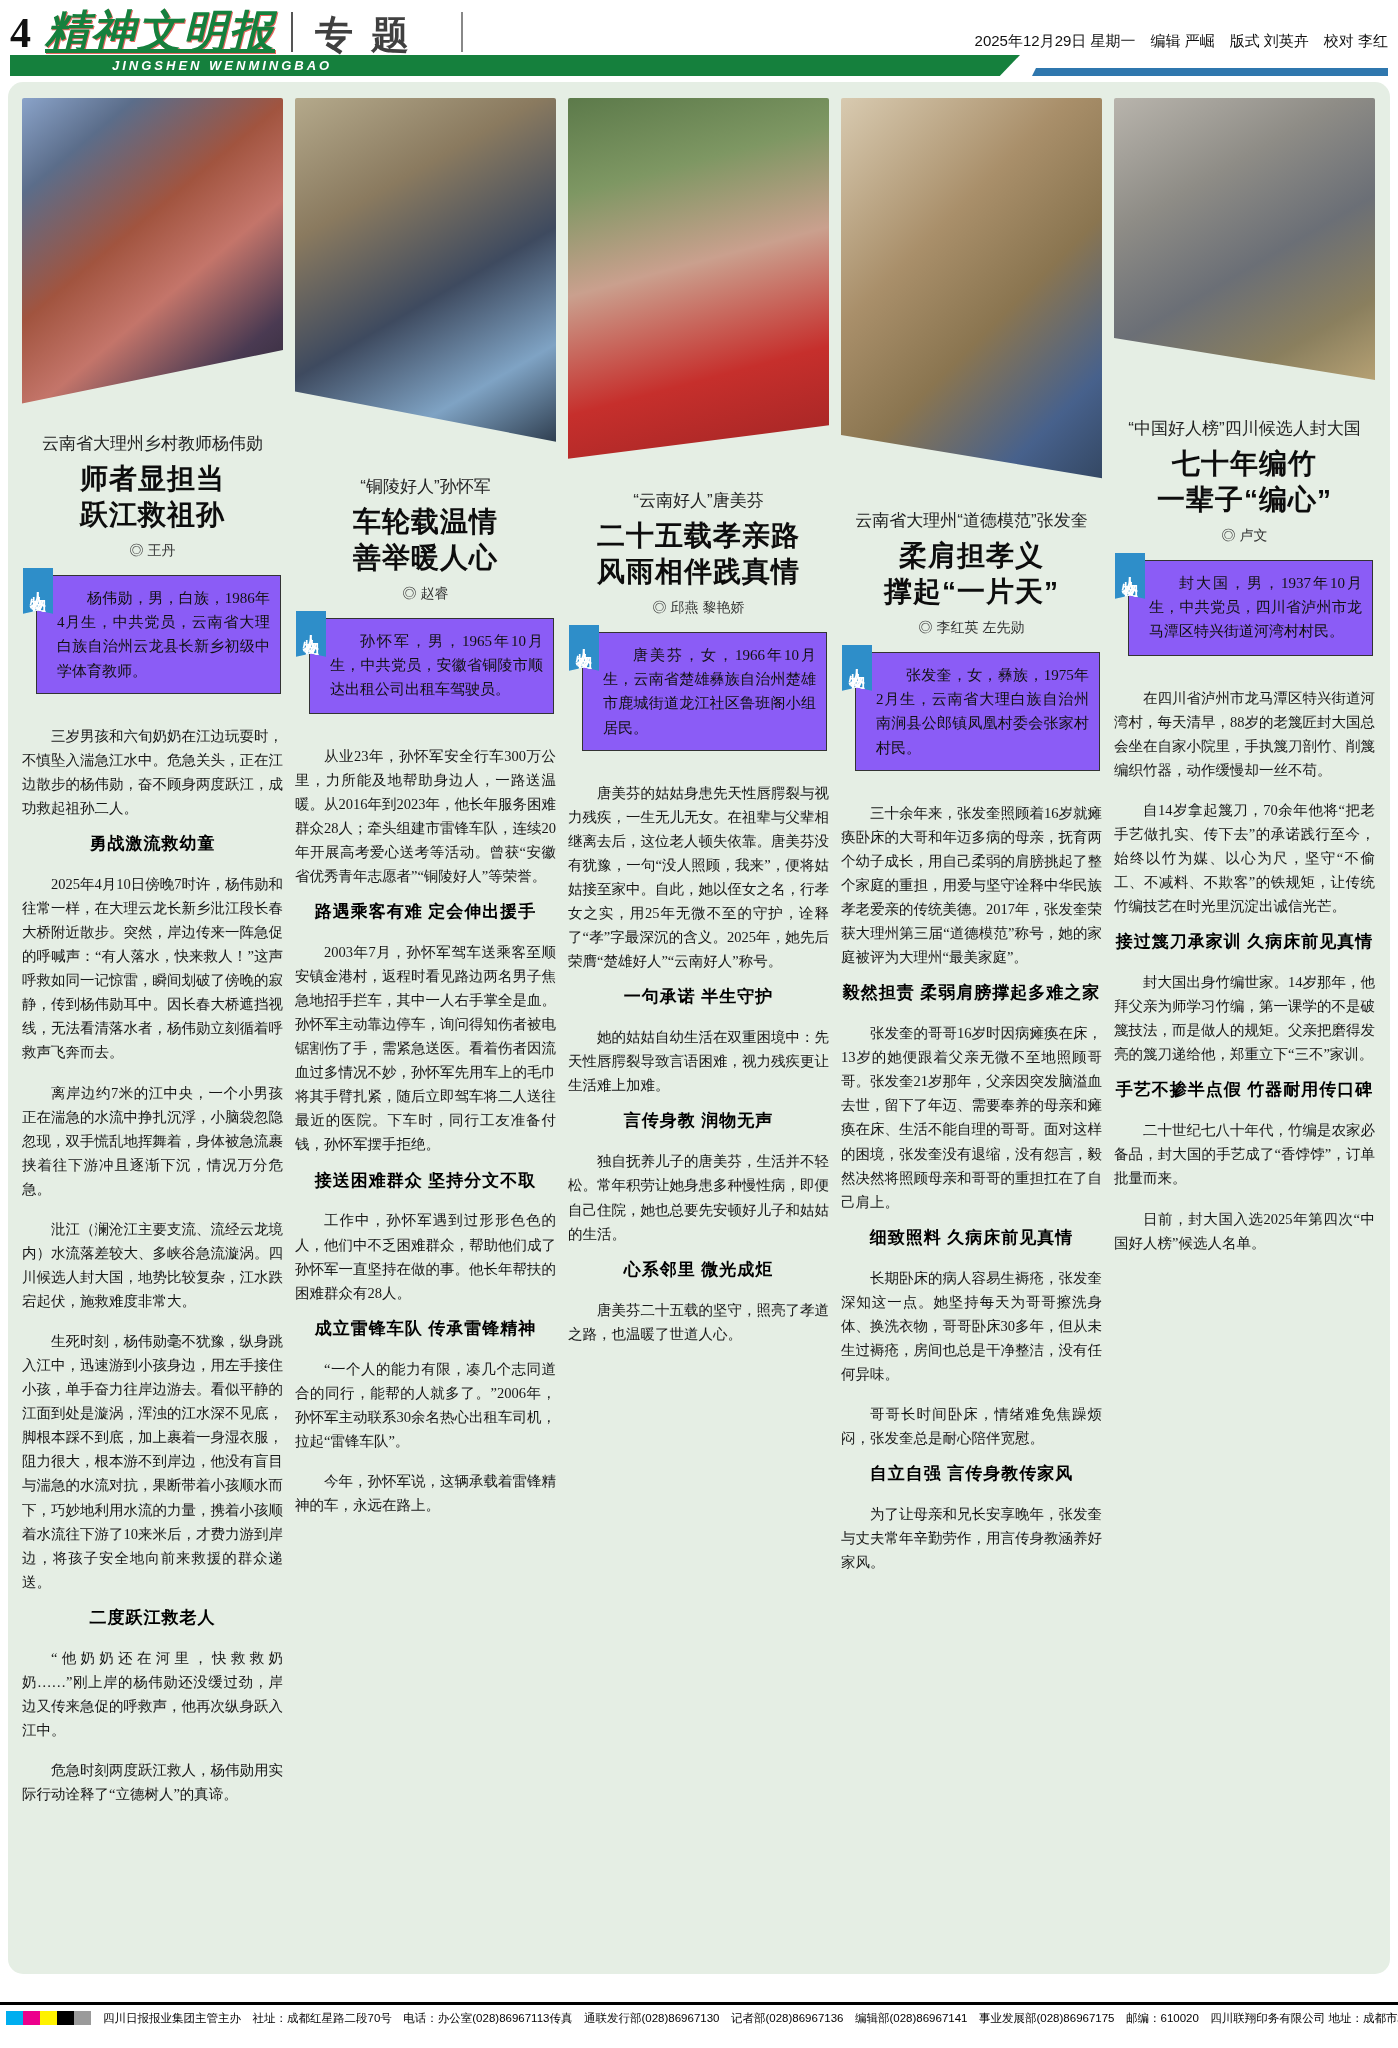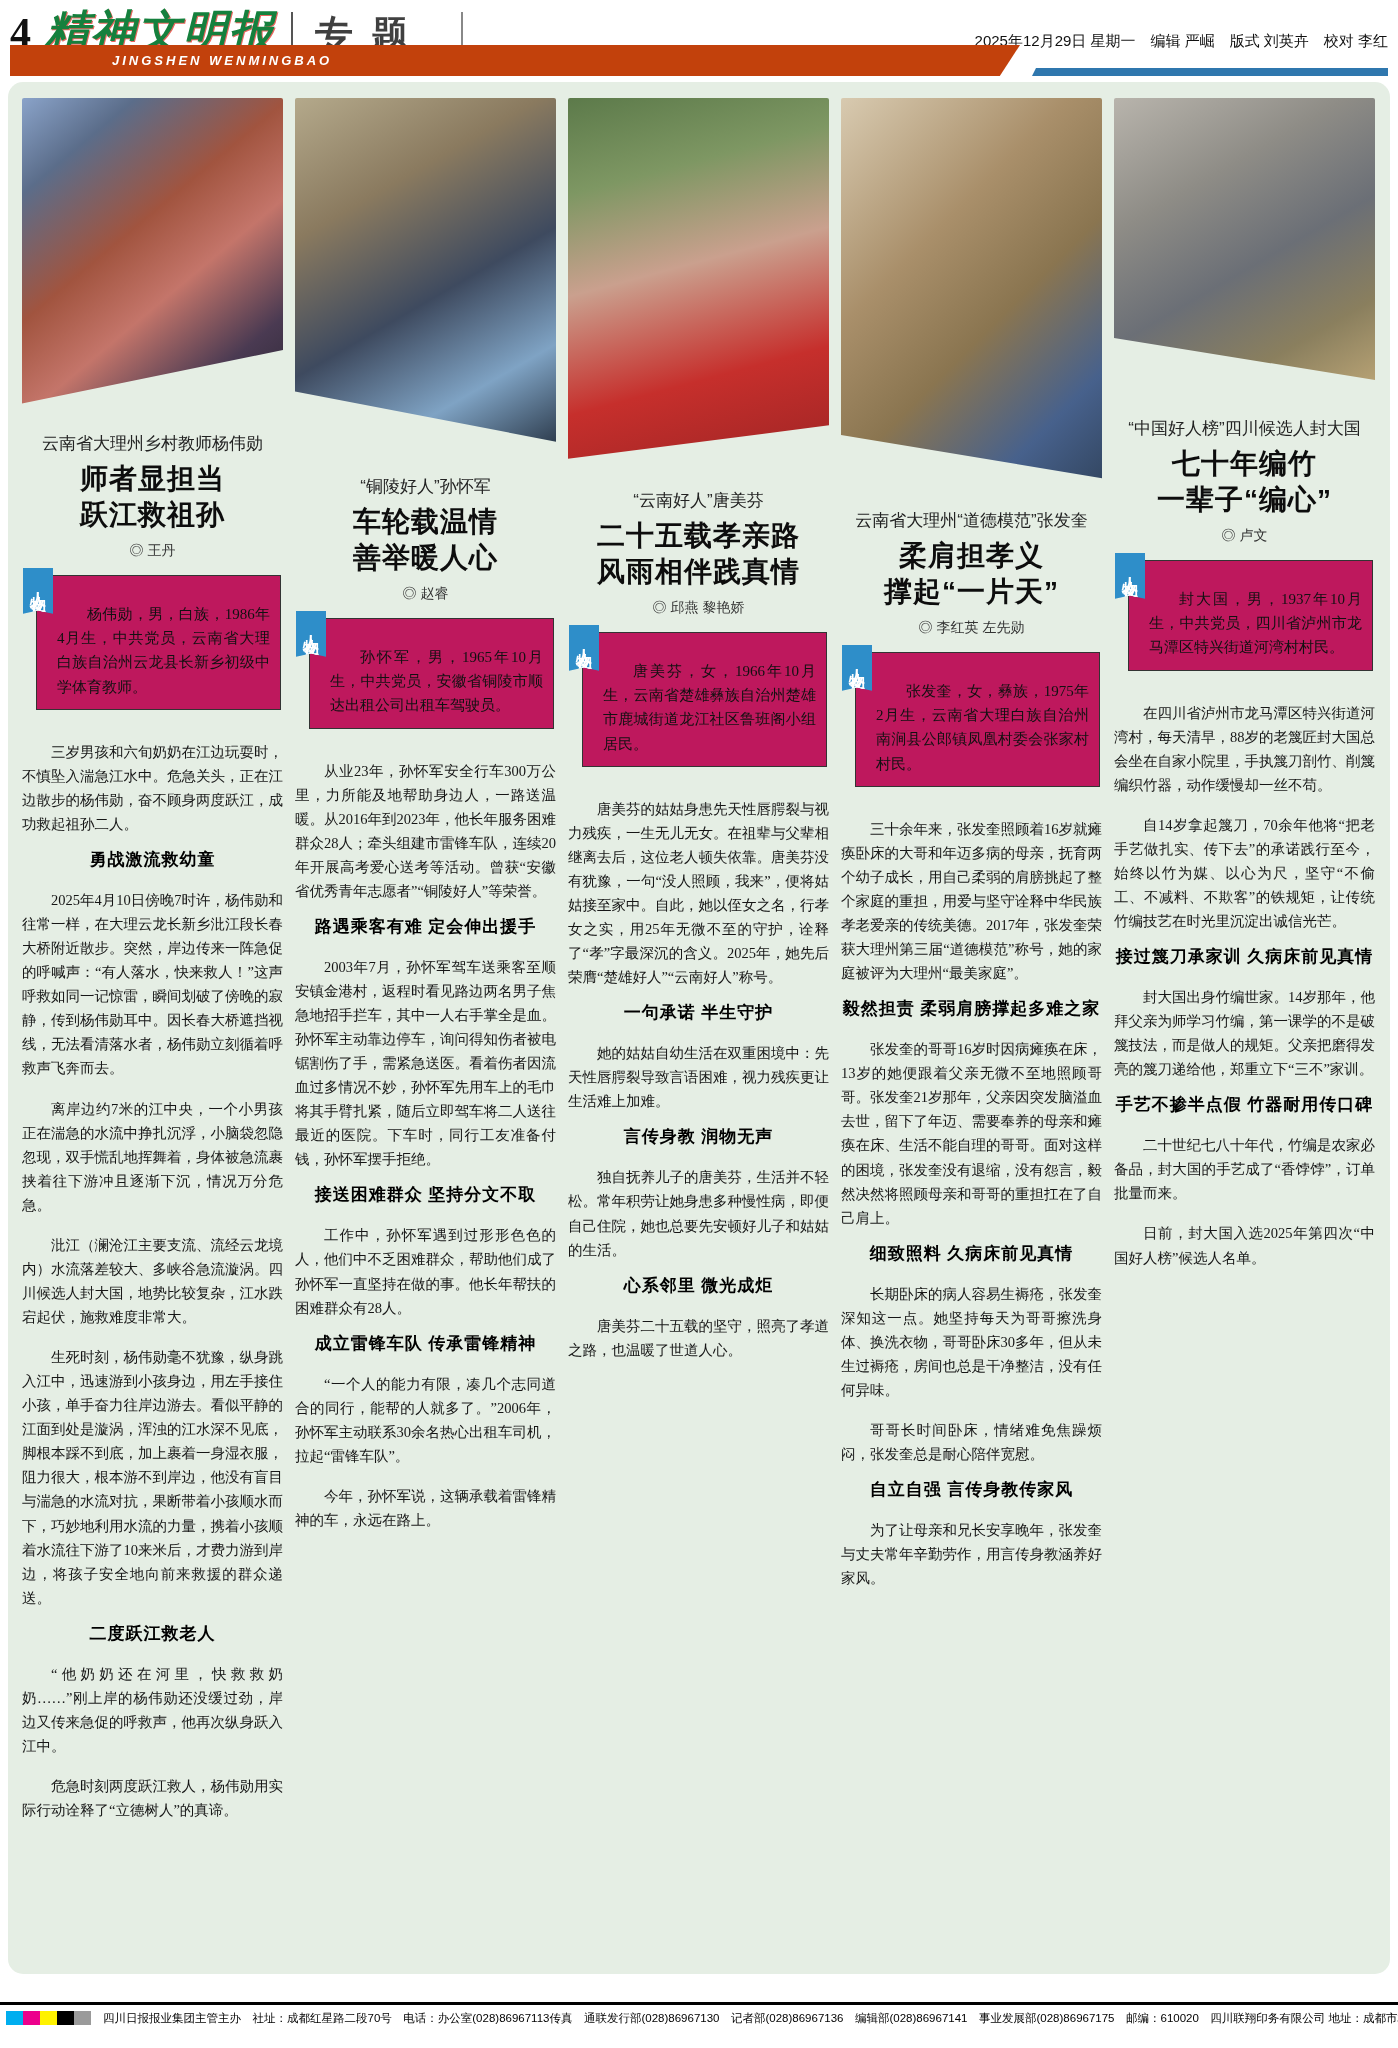--- a/index.html
+++ b/index.html
@@ -11,21 +11,21 @@
   .mast-row{display:flex;align-items:flex-end;height:50px;}
   .pageno{font:bold 42px/1 "Liberation Serif",serif;color:#111;margin-right:14px;}
   .paper{font:bold 44px/1 "Liberation Serif",serif;color:#15803d;font-style:italic;
     letter-spacing:2px;text-shadow:1px 1px 0 #e8665f;text-decoration:underline;}
   .vline{width:2px;height:40px;background:#555;margin:0 22px 2px 16px;}
   .section{font:bold 38px/1 "Liberation Sans",sans-serif;color:#404040;letter-spacing:18px;}
   .vline2{width:2px;height:40px;background:#888;margin:0 0 2px 34px;}
   .dateline{margin-left:auto;font:15px/1.2 "Liberation Sans",sans-serif;color:#111;
     padding-bottom:4px;white-space:nowrap;}
   .bars{display:flex;align-items:flex-end;height:18px;margin-top:4px;}
-  .bar-red{flex:0 0 1010px;height:31px;background:#c2410c;
+  .bar-red{flex:0 0 1010px;height:21px;background:#15803d;
     clip-path:polygon(0 0,100% 0,98% 100%,0 100%);display:flex;align-items:center;}
   .pinyin{font:bold italic 13px/1 "Liberation Sans",sans-serif;color:#fff;
     letter-spacing:3px;padding-left:102px;}
   .bar-blue{flex:1;height:8px;margin-left:12px;background:#2f77ae;
     clip-path:polygon(4px 0,100% 0,100% 100%,0 100%);}
 
   
   .panel{margin:6px 8px 0 8px;height:1892px;background:#e5eee4;border-radius:15px;
     padding:16px 14px 0 14px;display:flex;gap:12px;overflow:hidden;box-sizing:border-box;}
   .col{flex:0 0 261px;width:261px;overflow:hidden;display:flex;flex-direction:column;}
@@ -40,22 +40,22 @@
   .c4 .photo{height:392px;background:linear-gradient(135deg,#d8cab0 0%,#a98f6a 35%,#8a7550 58%,#47618c 82%,#32455f 100%);
     clip-path:polygon(0 0,100% 0,100% 97%,0 86%);}
   .c5 .photo{height:300px;background:linear-gradient(150deg,#b8b4ac 0%,#8e8c86 30%,#6b6f76 55%,#8a7f5e 78%,#bfa878 100%);
     clip-path:polygon(0 0,100% 0,100% 94%,0 80%);}
 
   .kicker{margin:20px 0 2px 0;text-align:center;font:17px/1.3 "Liberation Sans",sans-serif;color:#222;}
   .headline{margin:4px 0 2px 0;text-align:center;font:bold 28px/1.3 "Liberation Sans",sans-serif;
     color:#0d0d0d;white-space:pre-line;letter-spacing:1px;}
   .byline{margin:6px 0 0 0;text-align:center;font:14px/1.2 "Liberation Sans",sans-serif;color:#333;}
 
-  .profile{position:relative;margin:16px 2px 0 14px;border:1px solid #333;background:#be185d;
-    padding:26px 10px 10px 20px;min-height:96px;box-sizing:border-box;}
+  .profile{position:relative;margin:16px 2px 0 14px;border:1px solid #333;background:#8b5cf6;
+    padding:10px 10px 10px 20px;min-height:96px;box-sizing:border-box;}
   .ribbon{position:absolute;left:-14px;top:-8px;width:30px;background:#2e8ec9;color:#fff;
     writing-mode:vertical-rl;text-orientation:upright;font:bold 16px/30px "Liberation Sans",sans-serif;
     letter-spacing:5px;padding:10px 0 16px 0;text-align:center;
     clip-path:polygon(0 0,100% 0,100% 100%,50% 93%,0 100%);}
   .profile-text{margin:0;font:15px/1.62 "Liberation Serif",serif;text-align:justify;text-indent:2em;color:#111;}
 
   .body{margin-top:14px;padding-bottom:10px;}
   .body p{margin:16px 0 3px 0;font:14.5px/1.66 "Liberation Serif",serif;text-align:justify;
     text-indent:2em;color:#161616;}
   .body h4{margin:13px 0 9px 0;text-align:center;font:bold 17px/1.35 "Liberation Sans",sans-serif;

